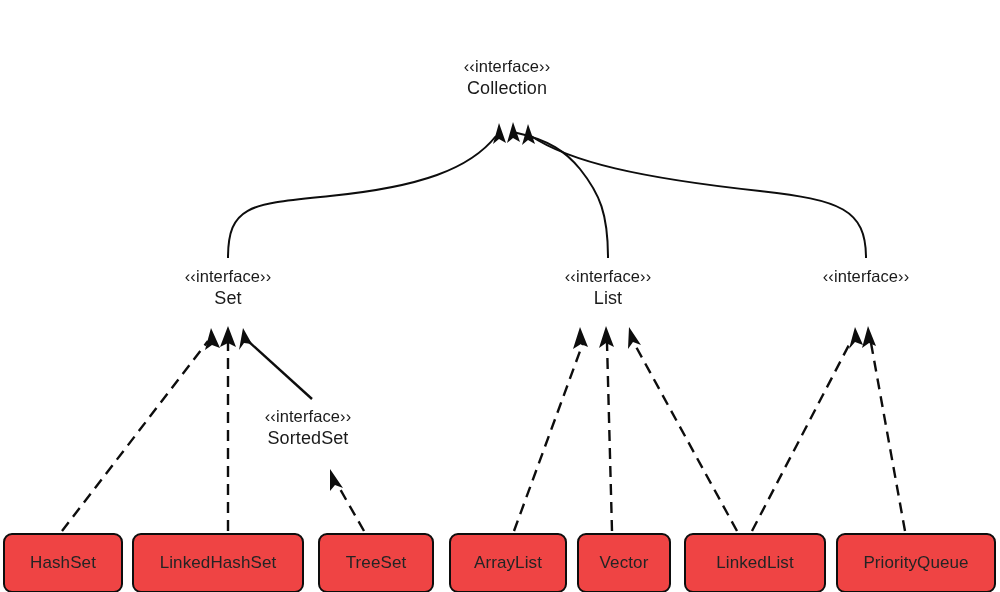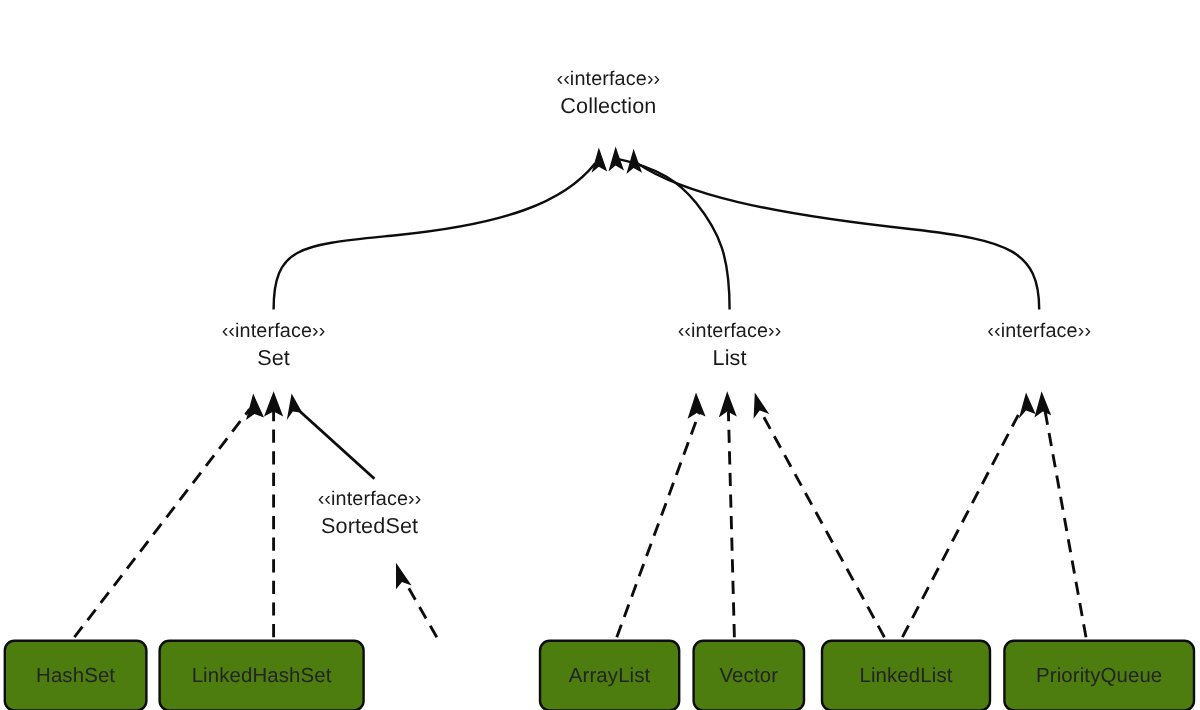--- a/index.html
+++ b/index.html
@@ -37,21 +37,21 @@
   }
   .iface-name {
     font-size: 18px;
     letter-spacing: 0.1px;
   }
   .class-box {
     position: absolute;
     box-sizing: border-box;
     border: 2.2px solid #0d0d0d;
     border-radius: 9px;
-    background: #4d7c0f;
+    background: #ef4444;
     display: flex;
     align-items: center;
     justify-content: center;
     color: #242424;
     font-size: 17px;
     letter-spacing: 0.1px;
     white-space: nowrap;
   }
 </style>
 </head>
@@ -136,20 +136,23 @@
     <div class="iface-stereotype">‹‹interface››</div>
     <div class="iface-name">SortedSet</div>
   </div>
 
   <div class="class-box" style="left:3px; top:489px; width:120px; height:60px;">
     <span>HashSet</span>
   </div>
   <div class="class-box" style="left:132px; top:489px; width:172px; height:60px;justify-content:center;">
     <span>LinkedHashSet</span>
   </div>
+  <div class="class-box" style="left:318px; top:489px; width:116px; height:60px;">
+    <span>TreeSet</span>
+  </div>
   <div class="class-box" style="left:449px; top:489px; width:118px; height:60px;text-align:right;">
     <span>ArrayList</span>
   </div>
   <div class="class-box" style="left:684px; top:489px; width:142px; height:60px;">
     <span>LinkedList</span>
   </div>
   <div class="class-box" style="left:577px; top:489px; width:94px; height:60px;">
     <span>Vector</span>
   </div>
   <div class="class-box" style="left:836px; top:489px; width:160px; height:60px;">

